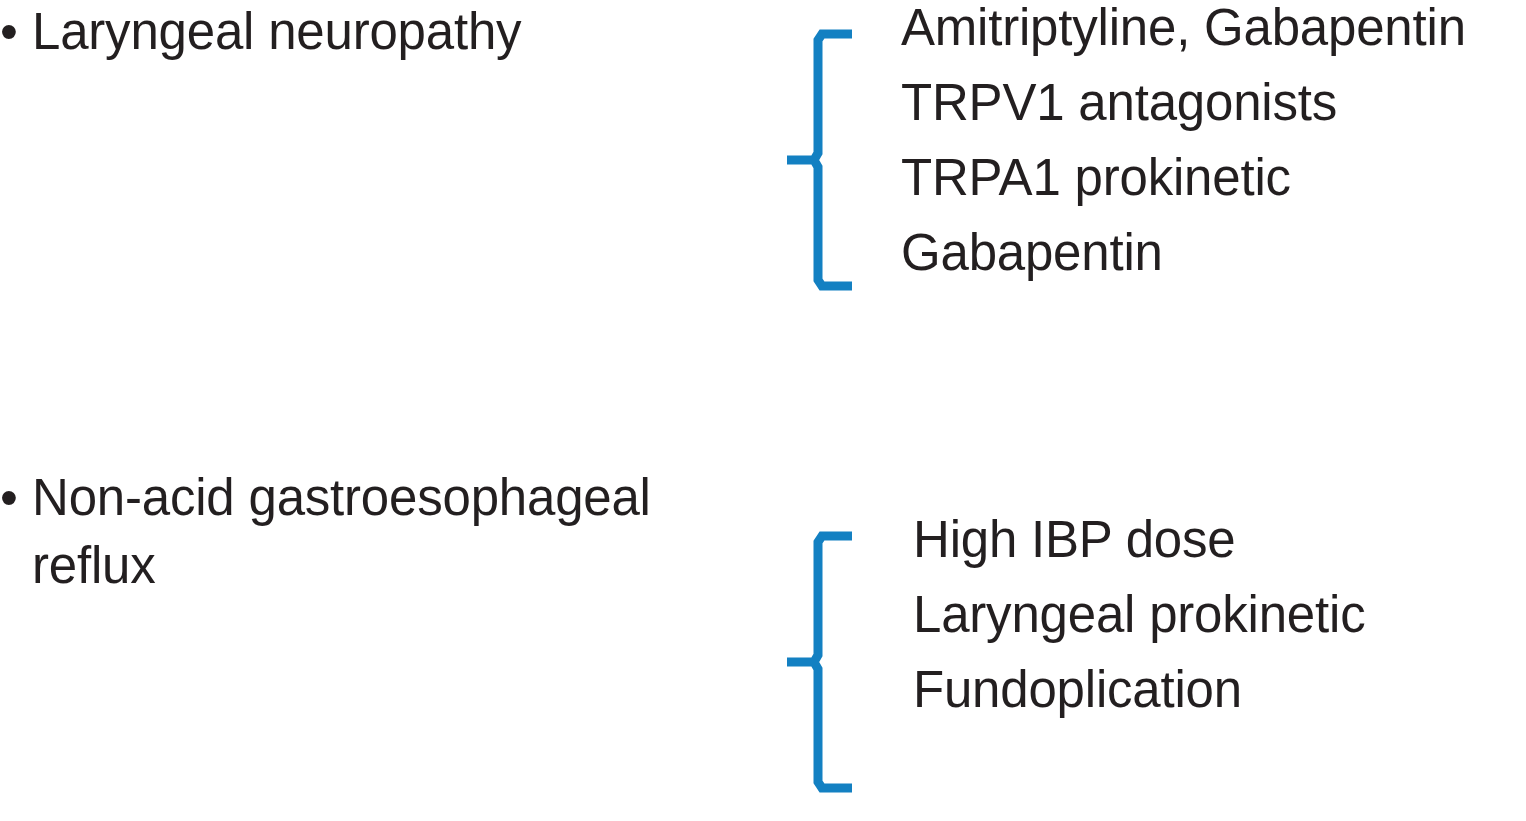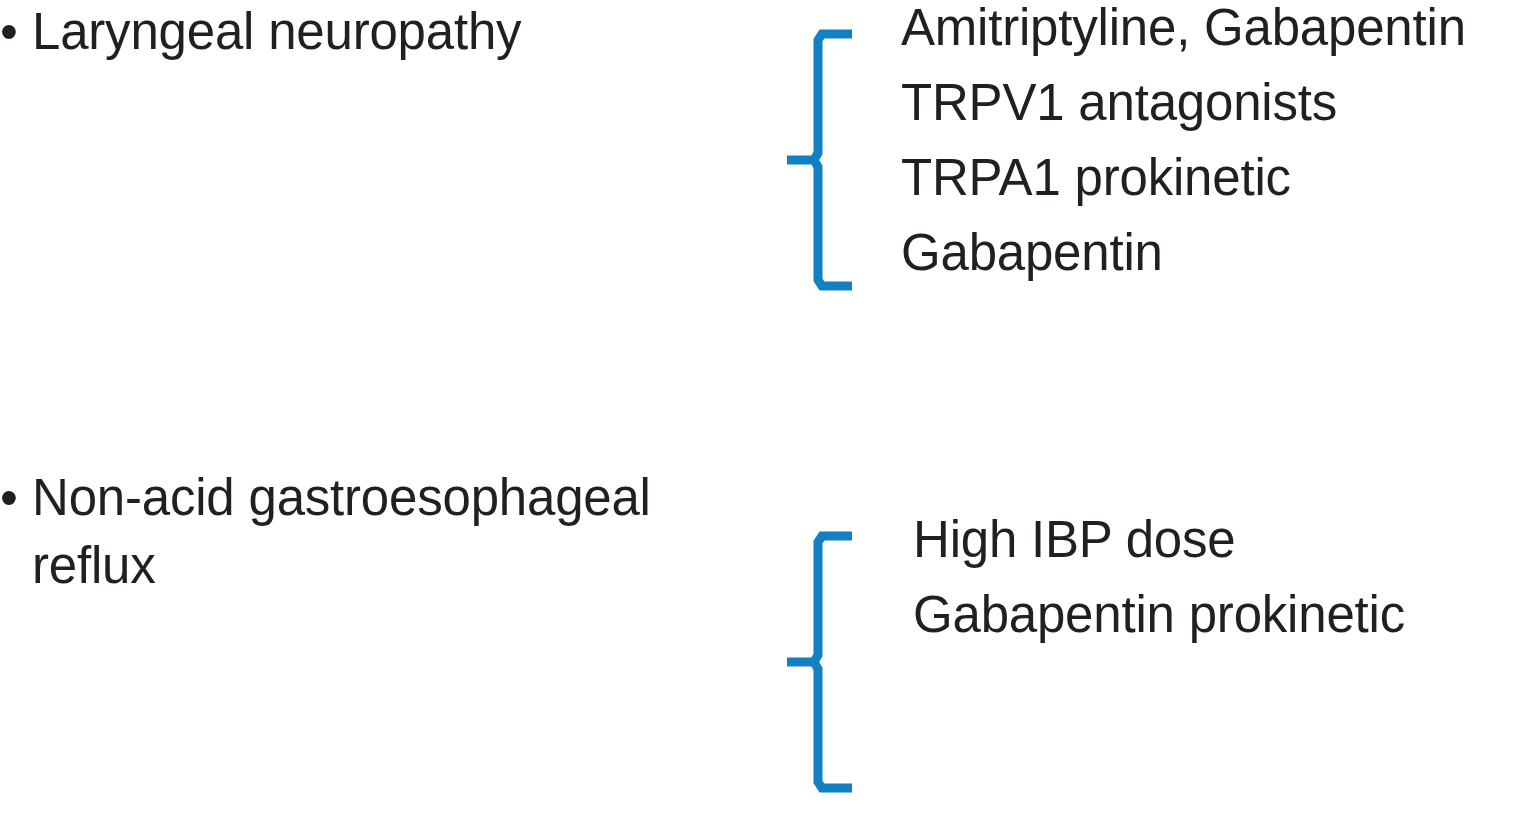--- a/index.html
+++ b/index.html
@@ -93,16 +93,17 @@
     <span class="bullet-mark">•</span>
     <span class="bullet-text">Non-acid gastroesophageal reflux</span>
   </div>
 
   <svg class="brace" id="brace-group-2" viewBox="0 0 80 280">
     <path d="M 74 12 L 44 12 L 40 18 L 40 131 L 36 138 L 9 138 L 36 138 L 40 145 L 40 258 L 44 264 L 74 264" fill="none" stroke="#1380c2" stroke-width="9" stroke-linecap="butt" stroke-linejoin="miter"></path>
   </svg>
 
   <ul class="treatment-list" id="treatment-list-2">
     <li>High IBP dose</li>
-    <li>Gabapentin prokinetic</li>
+    <li>Laryngeal prokinetic</li>
+    <li>Fundoplication</li>
   </ul>
 
 </div>
 
 </body></html>

